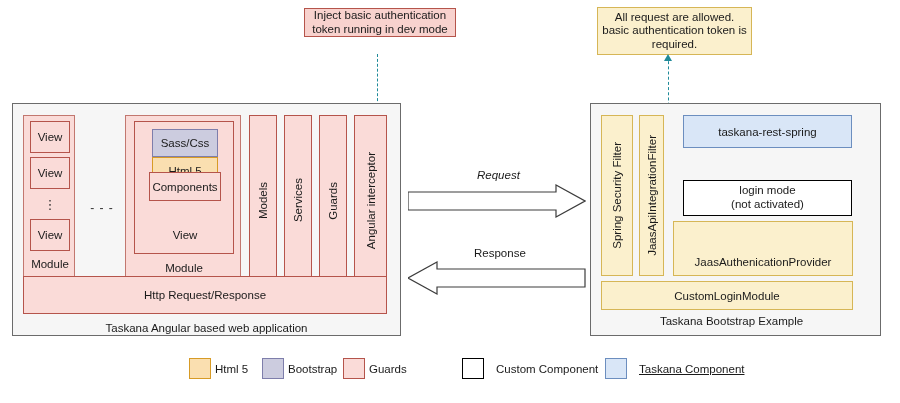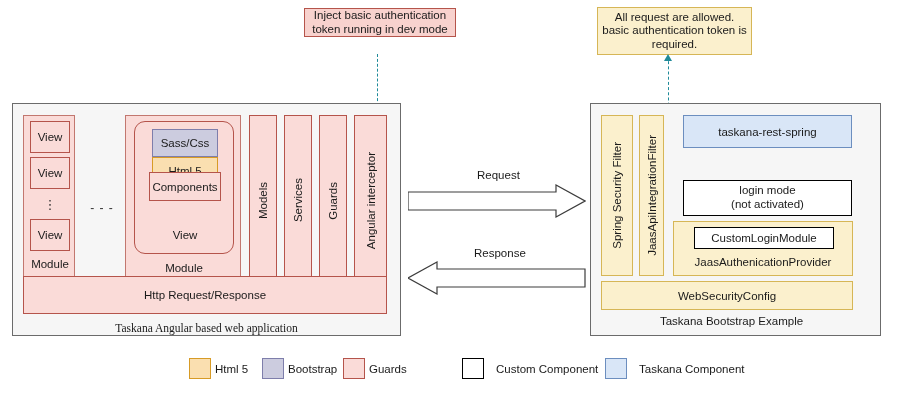--- a/index.html
+++ b/index.html
@@ -67,21 +67,21 @@
     <div class="abs ang ctr" style="left:6px;top:5px;width:40px;height:32px;">View</div>
     <div class="abs ang ctr" style="left:6px;top:41px;width:40px;height:32px;">View</div>
     <div class="abs ctr" style="left:6px;top:74px;width:40px;height:28px;font-size:13px;line-height:1;color:#333;">⋮</div>
     <div class="abs ang ctr" style="left:6px;top:103px;width:40px;height:32px;">View</div>
     <div class="abs ctr" style="left:0;top:137px;width:52px;height:22px;font-size:11.5px;">Module</div>
   </div>
 
   <div class="abs ctr" style="left:74px;top:96px;width:30px;height:16px;font-size:12px;letter-spacing:1px;color:#333;">- - -</div>
 
   <div class="abs ang-soft" style="left:112px;top:11px;width:116px;height:171px;">
-    <div class="abs ang" style="left:8px;top:5px;width:100px;height:133px;border-radius:11px;">
+    <div class="abs ang" style="left:8px;top:5px;width:100px;height:133px;">
       <div class="abs ctr" style="left:17px;top:7px;width:66px;height:28px;background:#ccccdf;border:1px solid #7e7eab;font-size:11.5px;">Sass/Css</div>
       <div class="abs ctr" style="left:17px;top:35px;width:66px;height:28px;background:#fadfb0;border:1px solid #d79b26;font-size:11.5px;">Html 5</div>
       <div class="abs ctr" style="left:14px;top:50px;width:72px;height:29px;background:#fadbd8;border:1px solid #b5544b;font-size:11.5px;">Components</div>
       <div class="abs ctr" style="left:0;top:100px;width:100px;height:26px;font-size:11.5px;">View</div>
     </div>
     <div class="abs ctr" style="left:0;top:140px;width:116px;height:24px;font-size:11.5px;">Module</div>
   </div>
 
   <div class="abs ang ctr" style="left:236px;top:11px;width:28px;height:171px;">
     <span class="vtext">Models</span>
@@ -91,24 +91,24 @@
   </div>
   <div class="abs ang ctr" style="left:306px;top:11px;width:28px;height:171px;">
     <span class="vtext">Guards</span>
   </div>
   <div class="abs ang ctr" style="left:341px;top:11px;width:33px;height:171px;">
     <span class="vtext">Angular interceptor</span>
   </div>
 
   <div class="abs ang ctr" style="left:10px;top:172px;width:364px;height:38px;">Http Request/Response</div>
 
-  <div class="abs ctr panel-caption" style="left:0;top:216px;width:387px;height:16px;font-family:Liberation Serif, serif;">Taskana Angular based web application</div>
+  <div class="abs ctr panel-caption" style="left:0;top:216px;width:387px;height:16px;">Taskana Angular based web application</div>
 </div>
 
-<span class="arrow-label" style="left:477px;top:169px;">Request</span>
+<span class="arrow-label" style="left:477px;top:169px;font-style:italic;">Request</span>
 <svg class="abs" style="left:408px;top:184px;" width="178" height="34">
   <polygon points="0,8 148,8 148,1 177,17 148,33 148,26 0,26" fill="#ffffff" stroke="#3d3d3d" stroke-width="1.2"></polygon>
 </svg>
 
 <span class="arrow-label" style="left:474px;top:247px;">Response</span>
 <svg class="abs" style="left:408px;top:261px;" width="178" height="34">
   <polygon points="177,8 29,8 29,1 0,17 29,33 29,26 177,26" fill="#ffffff" stroke="#3d3d3d" stroke-width="1.2"></polygon>
 </svg>
 
 <div class="abs panel" id="panel-right">
@@ -122,25 +122,24 @@
   </div>
 
   <div class="abs ctr" style="left:92px;top:11px;width:169px;height:33px;background:#d9e6f7;border:1px solid #6c8ebf;font-size:11.5px;">taskana-rest-spring</div>
 
   <div class="abs ctr" style="left:92px;top:76px;width:169px;height:36px;background:#ffffff;border:1.2px solid #000000;font-size:11.5px;line-height:1.2;flex-direction:column;">
     <span>login mode</span>
     <span>(not activated)</span>
   </div>
 
   <div class="abs" style="left:82px;top:117px;width:180px;height:55px;background:#fbf0cd;border:1px solid #d6b656;">
-    <div class="abs ctr" style="left:20px;top:5px;width:140px;height:22px;background:#ffffff;border:1.2px solid #000000;font-size:11.5px;">CustomLoginModule</div>
     <div class="abs ctr" style="left:0;top:29px;width:178px;height:22px;font-size:11.5px;">JaasAuthenicationProvider</div>
   </div>
 
-  <div class="abs ctr" style="left:10px;top:177px;width:252px;height:29px;background:#fbf0cd;border:1px solid #d6b656;font-size:11.5px;">WebSecurityConfig</div>
+  <div class="abs ctr" style="left:10px;top:177px;width:252px;height:29px;background:#fbf0cd;border:1px solid #d6b656;font-size:11.5px;">CustomLoginModule</div>
 
   <div class="abs ctr panel-caption" style="left:0;top:209px;width:281px;height:16px;">Taskana Bootstrap Example</div>
 </div>
 
 <div class="abs" id="legend">
   <div class="legend-item" style="left:189px;">
     <span class="sw" style="background:#fadfb0;border-color:#d79b26;"></span>
     <span class="lg-label">Html 5</span>
   </div>
   <div class="legend-item" style="left:262px;">
@@ -148,17 +147,17 @@
     <span class="lg-label">Bootstrap</span>
   </div>
   <div class="legend-item" style="left:343px;">
     <span class="sw" style="background:#fadbd8;border-color:#b5544b;"></span>
     <span class="lg-label">Guards</span>
   </div>
   <div class="legend-item" style="left:462px;">
     <span class="sw" style="background:#ffffff;border-color:#000000;"></span>
     <span class="lg-label gap">Custom Component</span>
   </div>
-  <div class="legend-item" style="left:605px;">
+  <div class="legend-item" style="left:605px;text-decoration:underline;">
     <span class="sw" style="background:#d9e6f7;border-color:#6c8ebf;"></span>
     <span class="lg-label gap">Taskana Component</span>
   </div>
 </div>
 
 </body></html>

